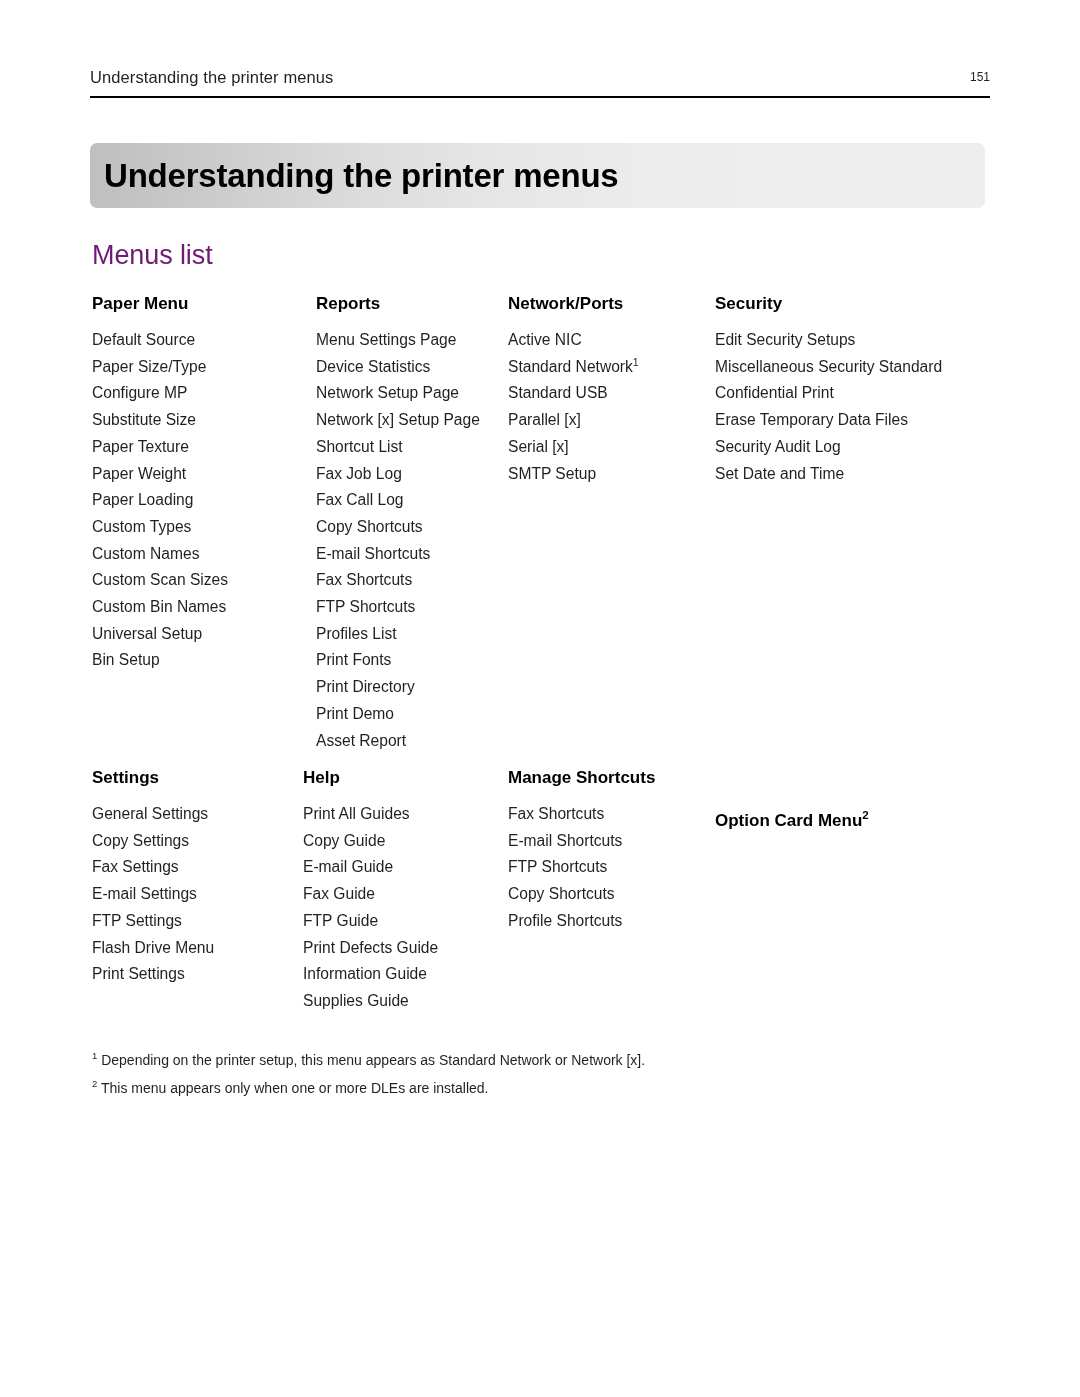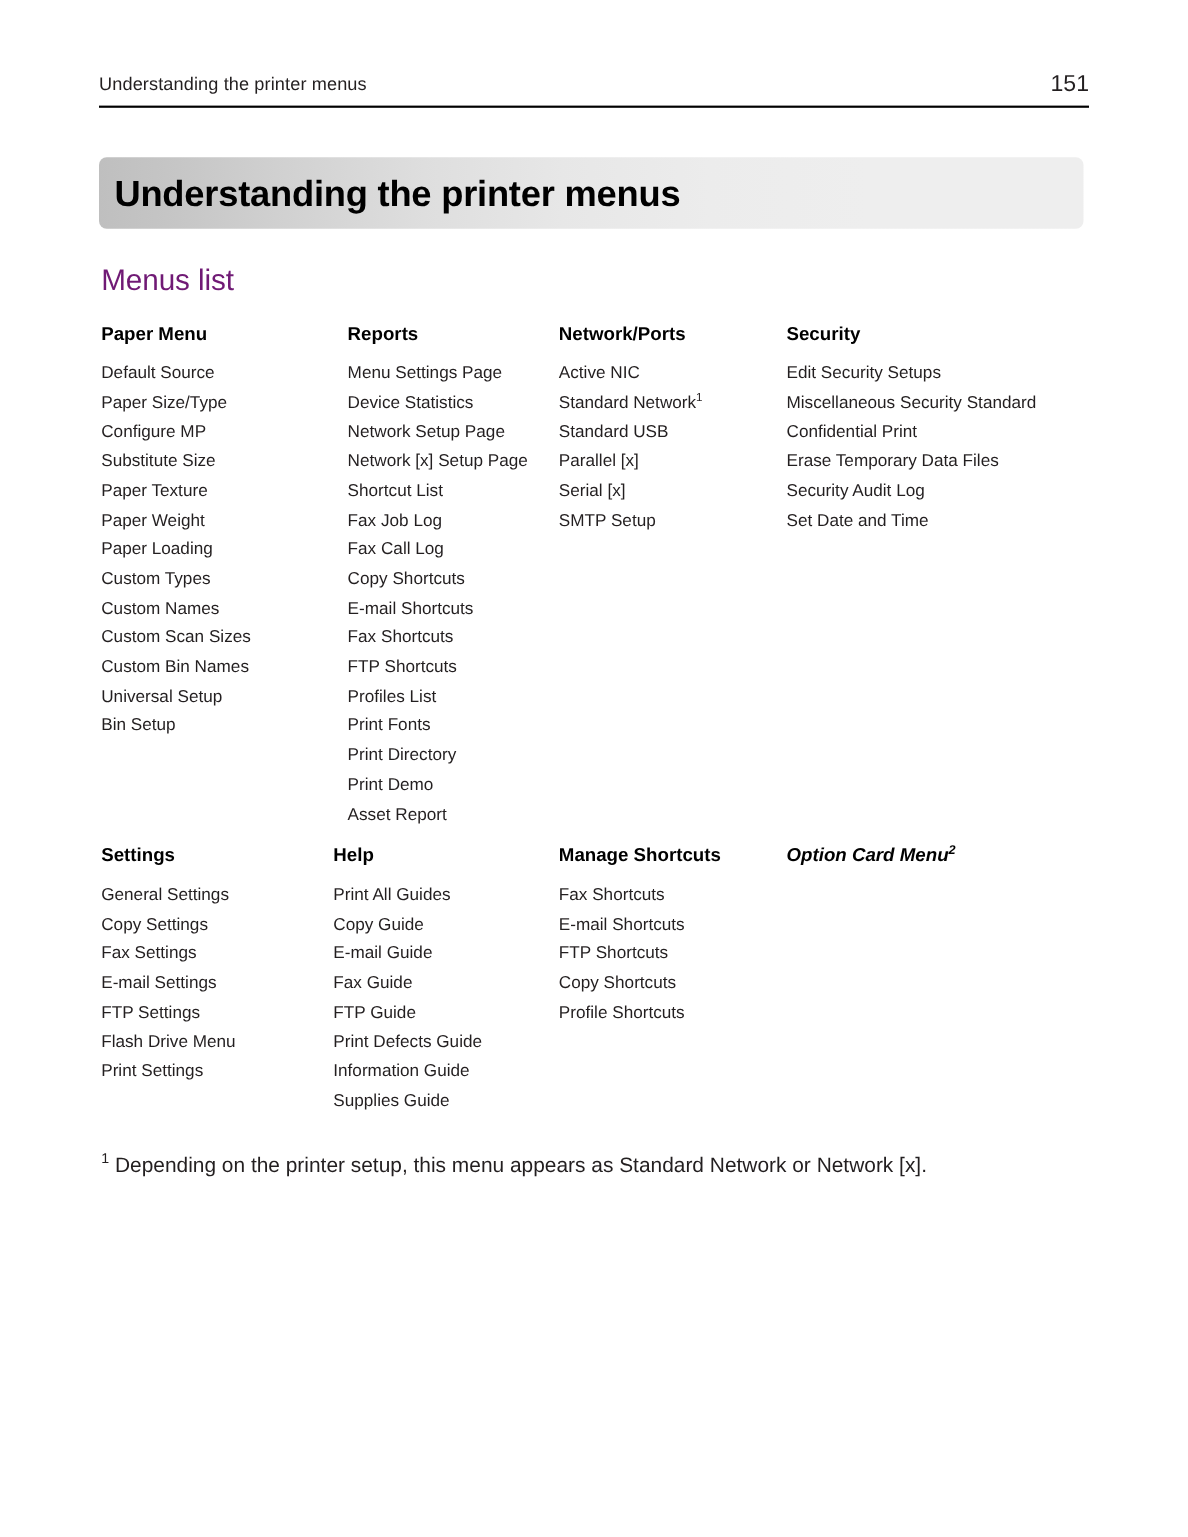--- a/index.html
+++ b/index.html
@@ -31,21 +31,21 @@
     top: 0;
     font-size: 16.5px;
     line-height: 30px;
     color: #231f20;
     letter-spacing: 0.1px;
   }
   #page-header .header-pageno {
     position: absolute;
     right: 0;
     top: 0;
-    font-size: 21px;
+    font-size: 12px;
     line-height: 30px;
     color: #231f20;
   }
 
   
   #chapter-banner {
     position: absolute;
     left: 90px;
     top: 143px;
     width: 895px;
@@ -121,29 +121,29 @@
   
   #block-paper-menu    { left: 92px;  top: 294px; }
   #block-reports       { left: 316px; top: 294px; }
   #block-network-ports { left: 508px; top: 294px; }
   #block-security      { left: 715px; top: 294px; }
 
   
   #block-settings         { left: 92px;  top: 768px; }
   #block-help             { left: 303px; top: 768px; }
   #block-manage-shortcuts { left: 508px; top: 768px; }
-  #block-option-card      { left: 715px; top: 768px; width: 265px; font-style: italic; }
+  #block-option-card      { left: 715px; top: 811px; width: 265px; }
 
   
   #footnotes {
     position: absolute;
     left: 92px;
     top: 1046px;
     width: 870px;
-    font-size: 19px;
+    font-size: 14px;
     color: #231f20;
   }
   #footnotes .footnote {
     line-height: 28px;
   }
 </style>
 </head>
 <body>
 
 <div id="page-header">
@@ -259,13 +259,14 @@
     <li>Profile Shortcuts</li>
   </ul>
 </div>
 
 <div class="menu-block" id="block-option-card">
   <div class="col-heading"><span>Option Card Menu</span><sup>2</sup></div>
 </div>
 
 <div id="footnotes">
   <div class="footnote"><sup>1</sup> <span>Depending on the printer setup, this menu appears as Standard Network or Network [x].</span></div>
+  <div class="footnote"><sup>2</sup> <span>This menu appears only when one or more DLEs are installed.</span></div>
 </div>
 
 </body></html>

